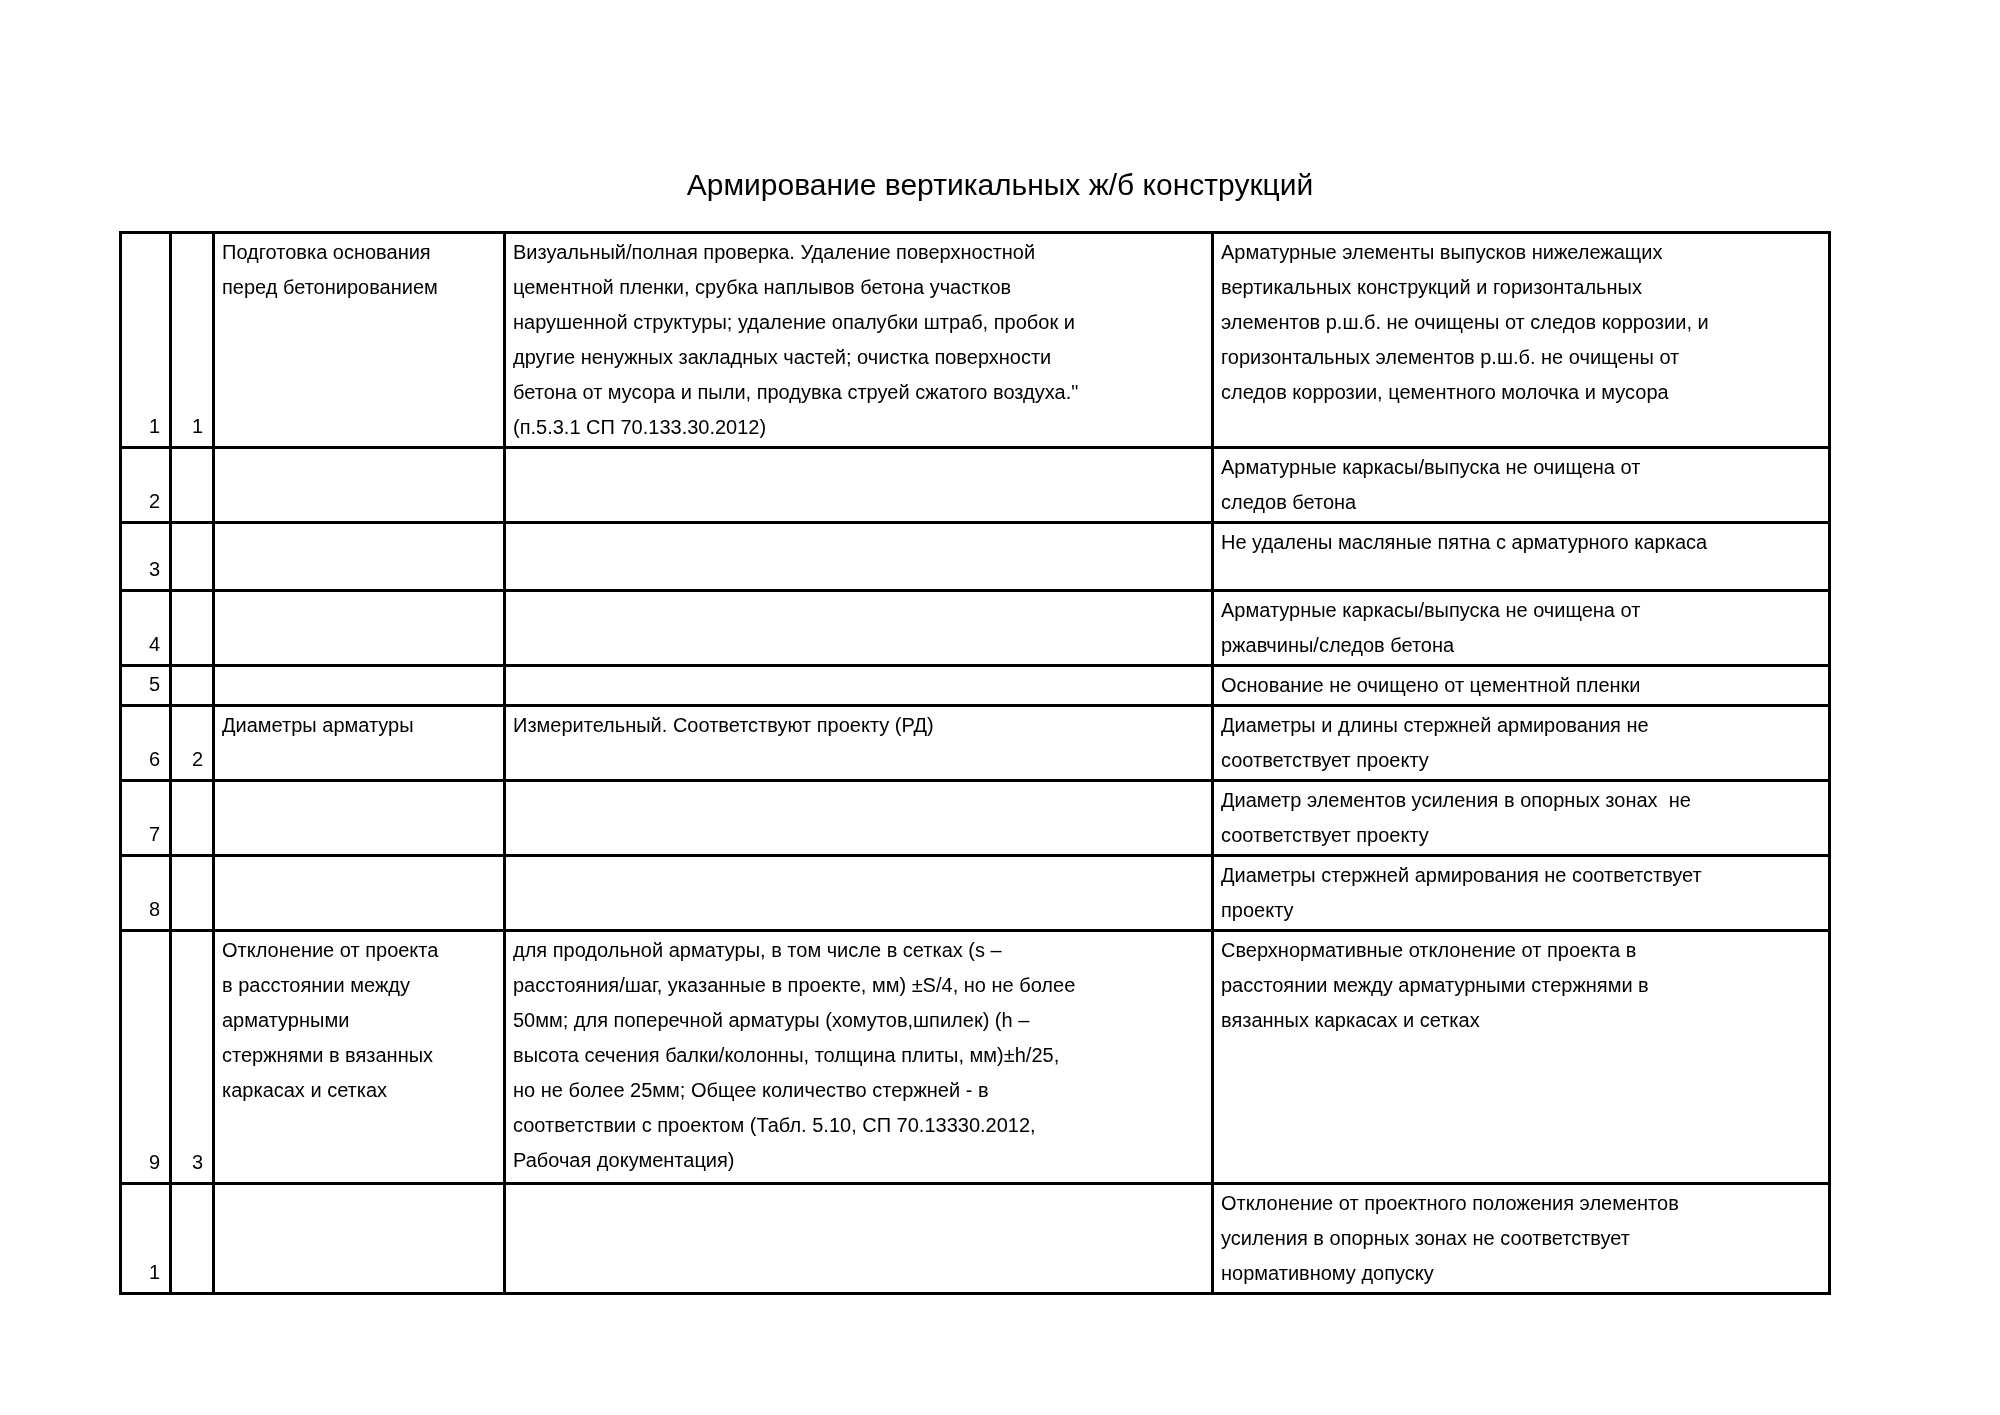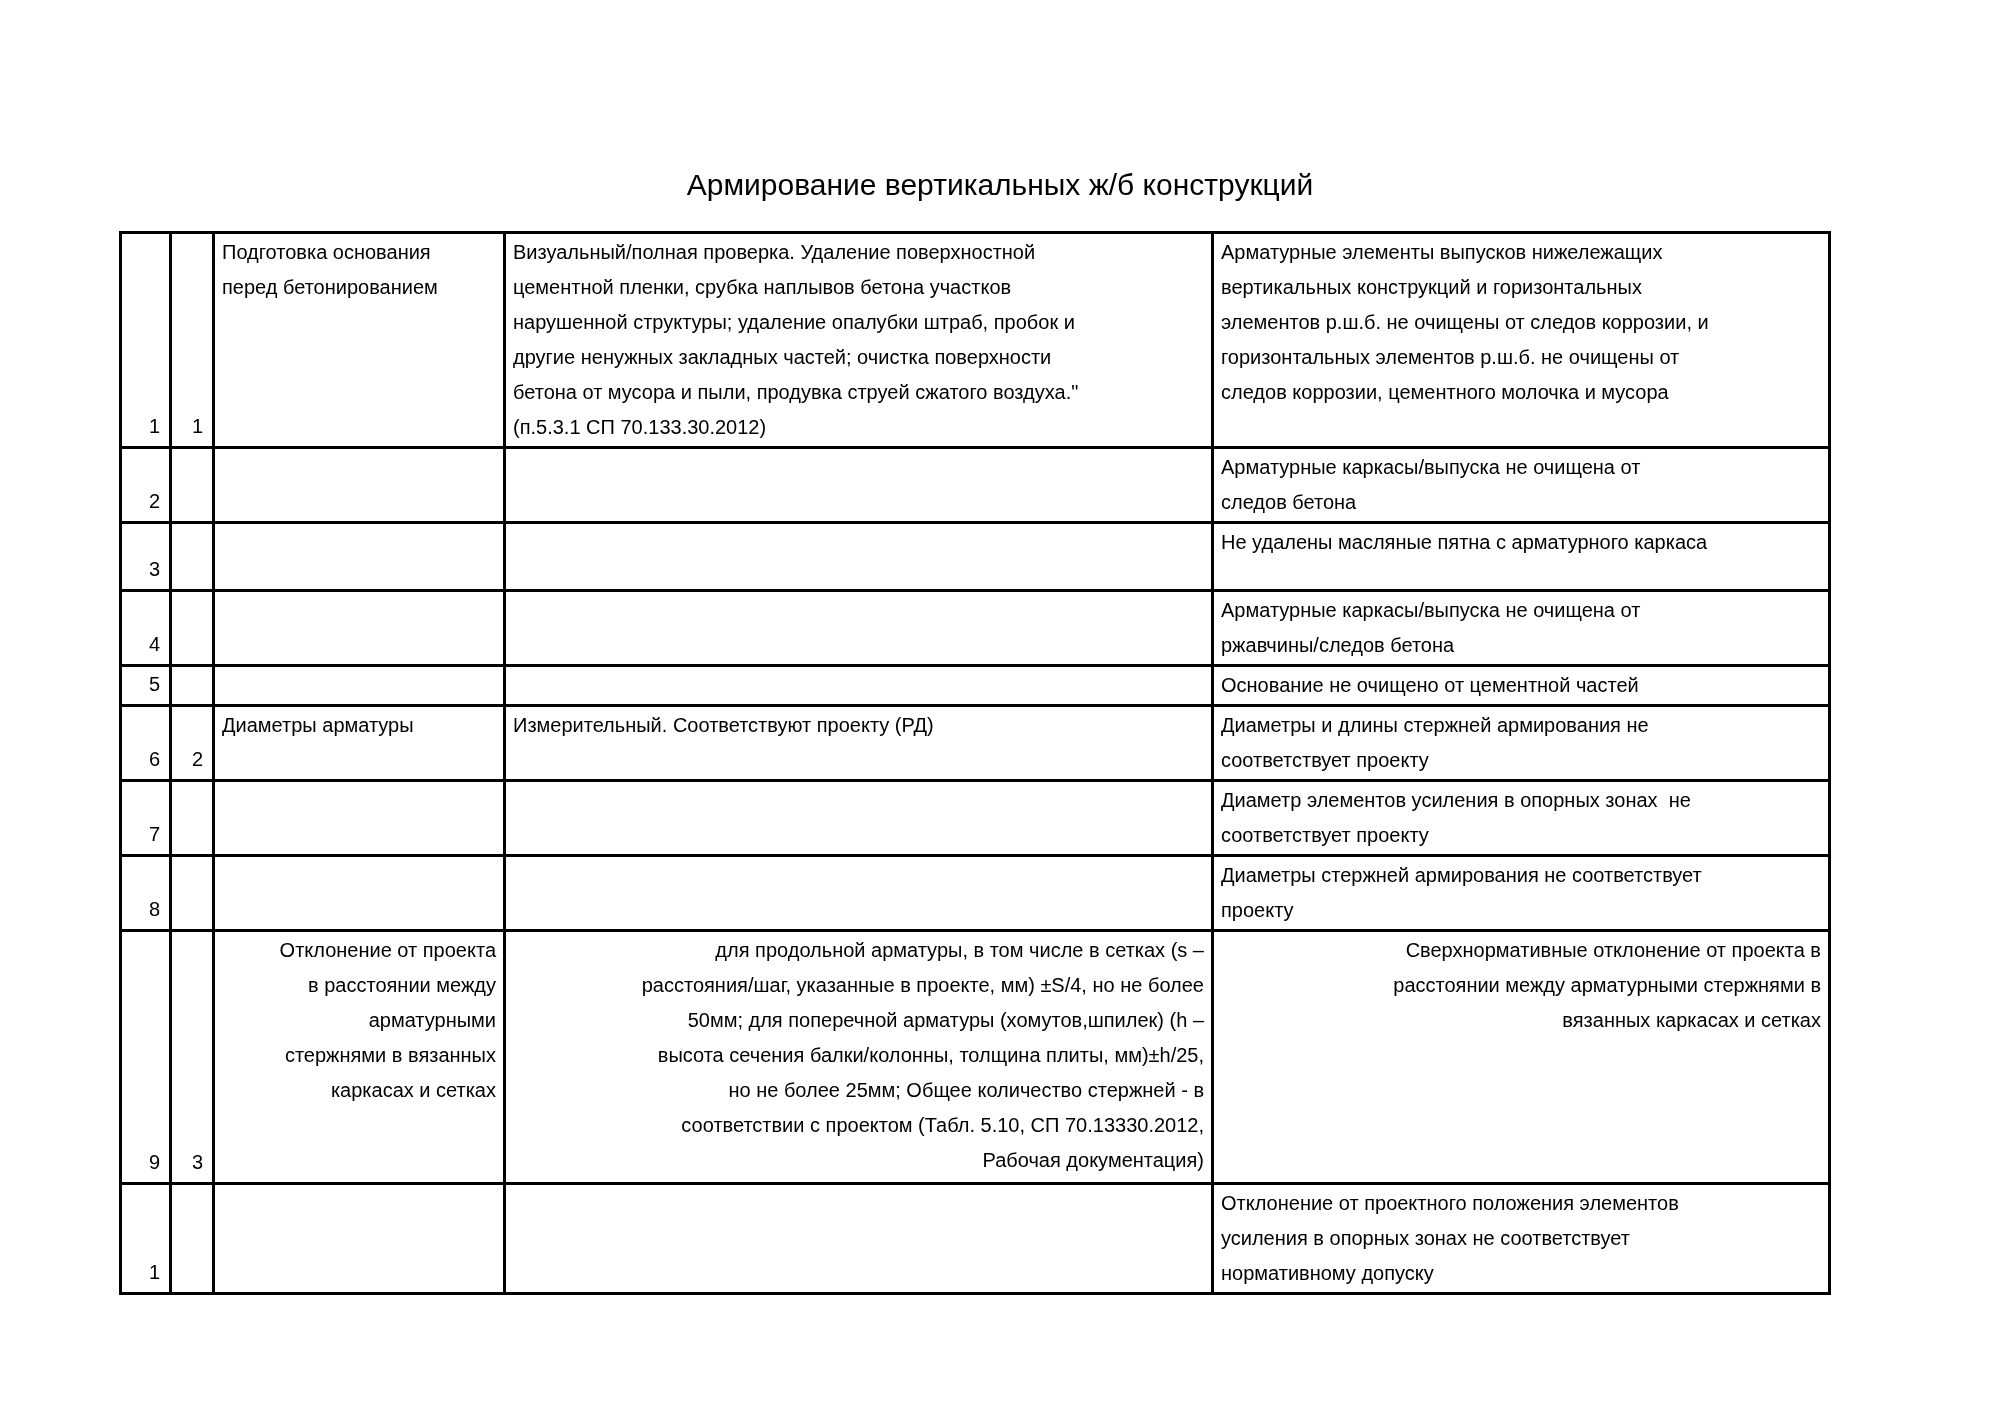--- a/index.html
+++ b/index.html
@@ -51,21 +51,21 @@
   }
   
   tr.r1  td { height: 210px; }
   tr.r2  td { height: 69px; }
   tr.r3  td { height: 68px; }
   tr.r4  td { height: 70px; }
   tr.r5  td { height: 37px; }
   tr.r6  td { height: 68px; }
   tr.r7  td { height: 69px; }
   tr.r8  td { height: 68px; margin-left: 20px; }
-  tr.r9  td { height: 253px; text-align: right; }
+  tr.r9  td { height: 253px; }
   tr.r10 td { height: 104px; }
 </style>
 </head>
 <body>
 
 <div class="page">
 
   <div class="doc-title">Армирование вертикальных ж/б конструкций</div>
 
   <table class="insp">
@@ -115,21 +115,21 @@
         <td class="cell-topic"></td>
         <td class="cell-method"></td>
         <td class="cell-defect">Арматурные каркасы/выпуска не очищена от
 ржавчины/следов бетона</td>
       </tr>
       <tr class="r5">
         <td class="cell-num">5</td>
         <td class="cell-group"></td>
         <td class="cell-topic"></td>
         <td class="cell-method"></td>
-        <td class="cell-defect">Основание не очищено от цементной частей</td>
+        <td class="cell-defect">Основание не очищено от цементной пленки</td>
       </tr>
       <tr class="r6">
         <td class="cell-num">6</td>
         <td class="cell-group">2</td>
         <td class="cell-topic">Диаметры арматуры</td>
         <td class="cell-method">Измерительный. Соответствуют проекту (РД)</td>
         <td class="cell-defect">Диаметры и длины стержней армирования не
 соответствует проекту</td>
       </tr>
       <tr class="r7">

